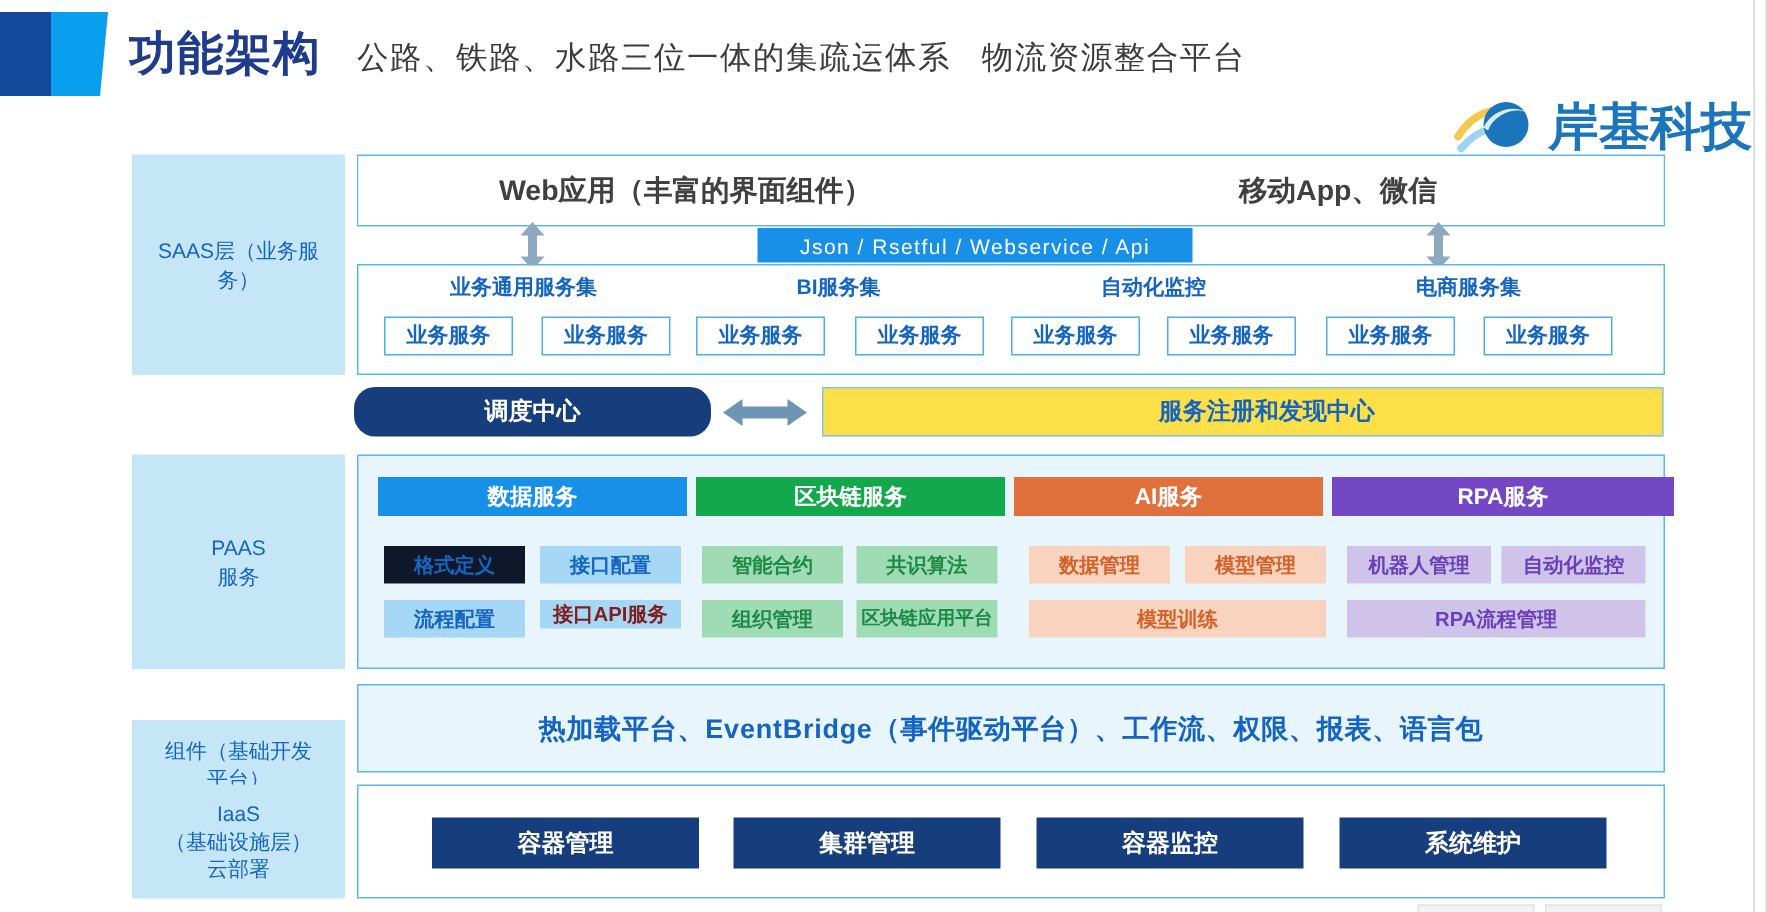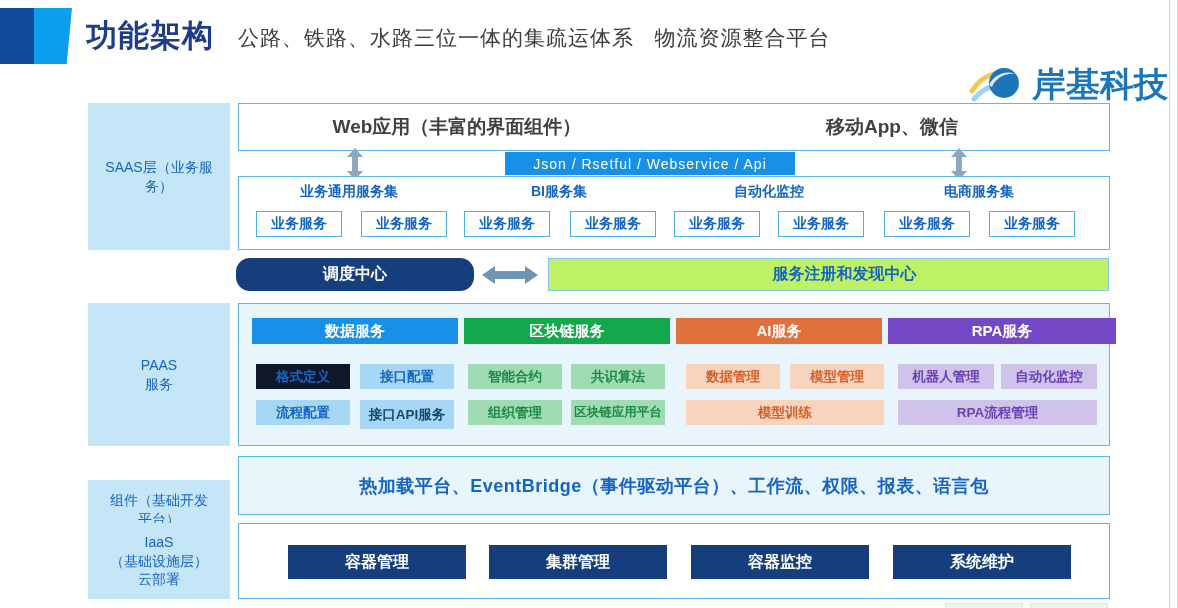--- a/index.html
+++ b/index.html
@@ -52,21 +52,21 @@
 
   .apibar{position:absolute;background:#1890E8;color:#ffffff;
      display:flex;align-items:center;justify-content:center;
      font-size:14px;letter-spacing:1px;}
 
   .arrow-v{position:absolute;}
 
   .darkbar{position:absolute;background:#173E7C;color:#ffffff;
      display:flex;align-items:center;justify-content:center;
      font-size:16px;font-weight:bold;box-sizing:border-box;}
-  .litebar{position:absolute;background:#bef264;color:#1565C0;
+  .litebar{position:absolute;background:#fde047;color:#1565C0;
      border:1px solid #7FC6EC;box-sizing:border-box;
      display:flex;align-items:center;justify-content:center;
      font-size:16px;font-weight:bold;padding-left:32px;}
   .arrow-h{position:absolute;}
 
   .cathdr{position:absolute;display:flex;align-items:center;justify-content:center;
      color:#ffffff;font-weight:bold;font-size:15px;box-sizing:border-box;}
 
   .subchip{position:absolute;display:flex;align-items:center;justify-content:center;
      font-weight:bold;font-size:13.5px;box-sizing:border-box;}
@@ -166,21 +166,21 @@
   <div class="subchip" style="left:256px;top:364px;width:94px;height:25px;background:#0f172a;color:#1565C0;">格式定义</div>
   <div class="subchip" style="left:360px;top:364px;width:94px;height:25px;background:#A6D7F5;color:#1565C0;">接口配置</div>
   <div class="subchip" style="left:468px;top:364px;width:94px;height:25px;background:#9FDCB4;color:#1E8A47;">智能合约</div>
   <div class="subchip" style="left:571px;top:364px;width:94px;height:25px;background:#9FDCB4;color:#1E8A47;">共识算法</div>
   <div class="subchip" style="left:686px;top:364px;width:94px;height:25px;background:#F8D4BE;color:#D4602A;">数据管理</div>
   <div class="subchip" style="left:790px;top:364px;width:94px;height:25px;background:#F8D4BE;color:#D4602A;">模型管理</div>
   <div class="subchip" style="left:898px;top:364px;width:96px;height:25px;background:#CFC3EA;color:#6A3FB8;">机器人管理</div>
   <div class="subchip" style="left:1001px;top:364px;width:96px;height:25px;background:#CFC3EA;color:#6A3FB8;">自动化监控</div>
 
   <div class="subchip" style="left:256px;top:400px;width:94px;height:25px;background:#A6D7F5;color:#1565C0;">流程配置</div>
-  <div class="subchip" style="left:360px;top:400px;width:94px;height:29px;background:#A6D7F5;color:#0c4a6e;">接口API服务</div>
+  <div class="subchip" style="left:360px;top:400px;width:94px;height:19px;background:#A6D7F5;color:#7f1d1d;">接口API服务</div>
   <div class="subchip" style="left:468px;top:400px;width:94px;height:25px;background:#9FDCB4;color:#1E8A47;">组织管理</div>
   <div class="subchip" style="left:571px;top:400px;width:94px;height:25px;background:#9FDCB4;color:#1E8A47;font-size:12.5px;">区块链应用平台</div>
   <div class="subchip" style="left:686px;top:400px;width:198px;height:25px;background:#F8D4BE;color:#D4602A;">模型训练</div>
   <div class="subchip" style="left:898px;top:400px;width:199px;height:25px;background:#CFC3EA;color:#6A3FB8;">RPA流程管理</div>
 
   <div class="sidecell" style="left:88px;top:456px;width:142px;height:59px;margin-top:24px;">
     <span>组件（基础开发<br>平台）</span>
   </div>
   <div class="panel tint" style="left:238px;top:456px;width:872px;height:59px;"></div>
   <div class="compbar" style="left:239px;top:457px;width:870px;height:57px;">热加载平台、EventBridge（事件驱动平台）、工作流、权限、报表、语言包</div>

